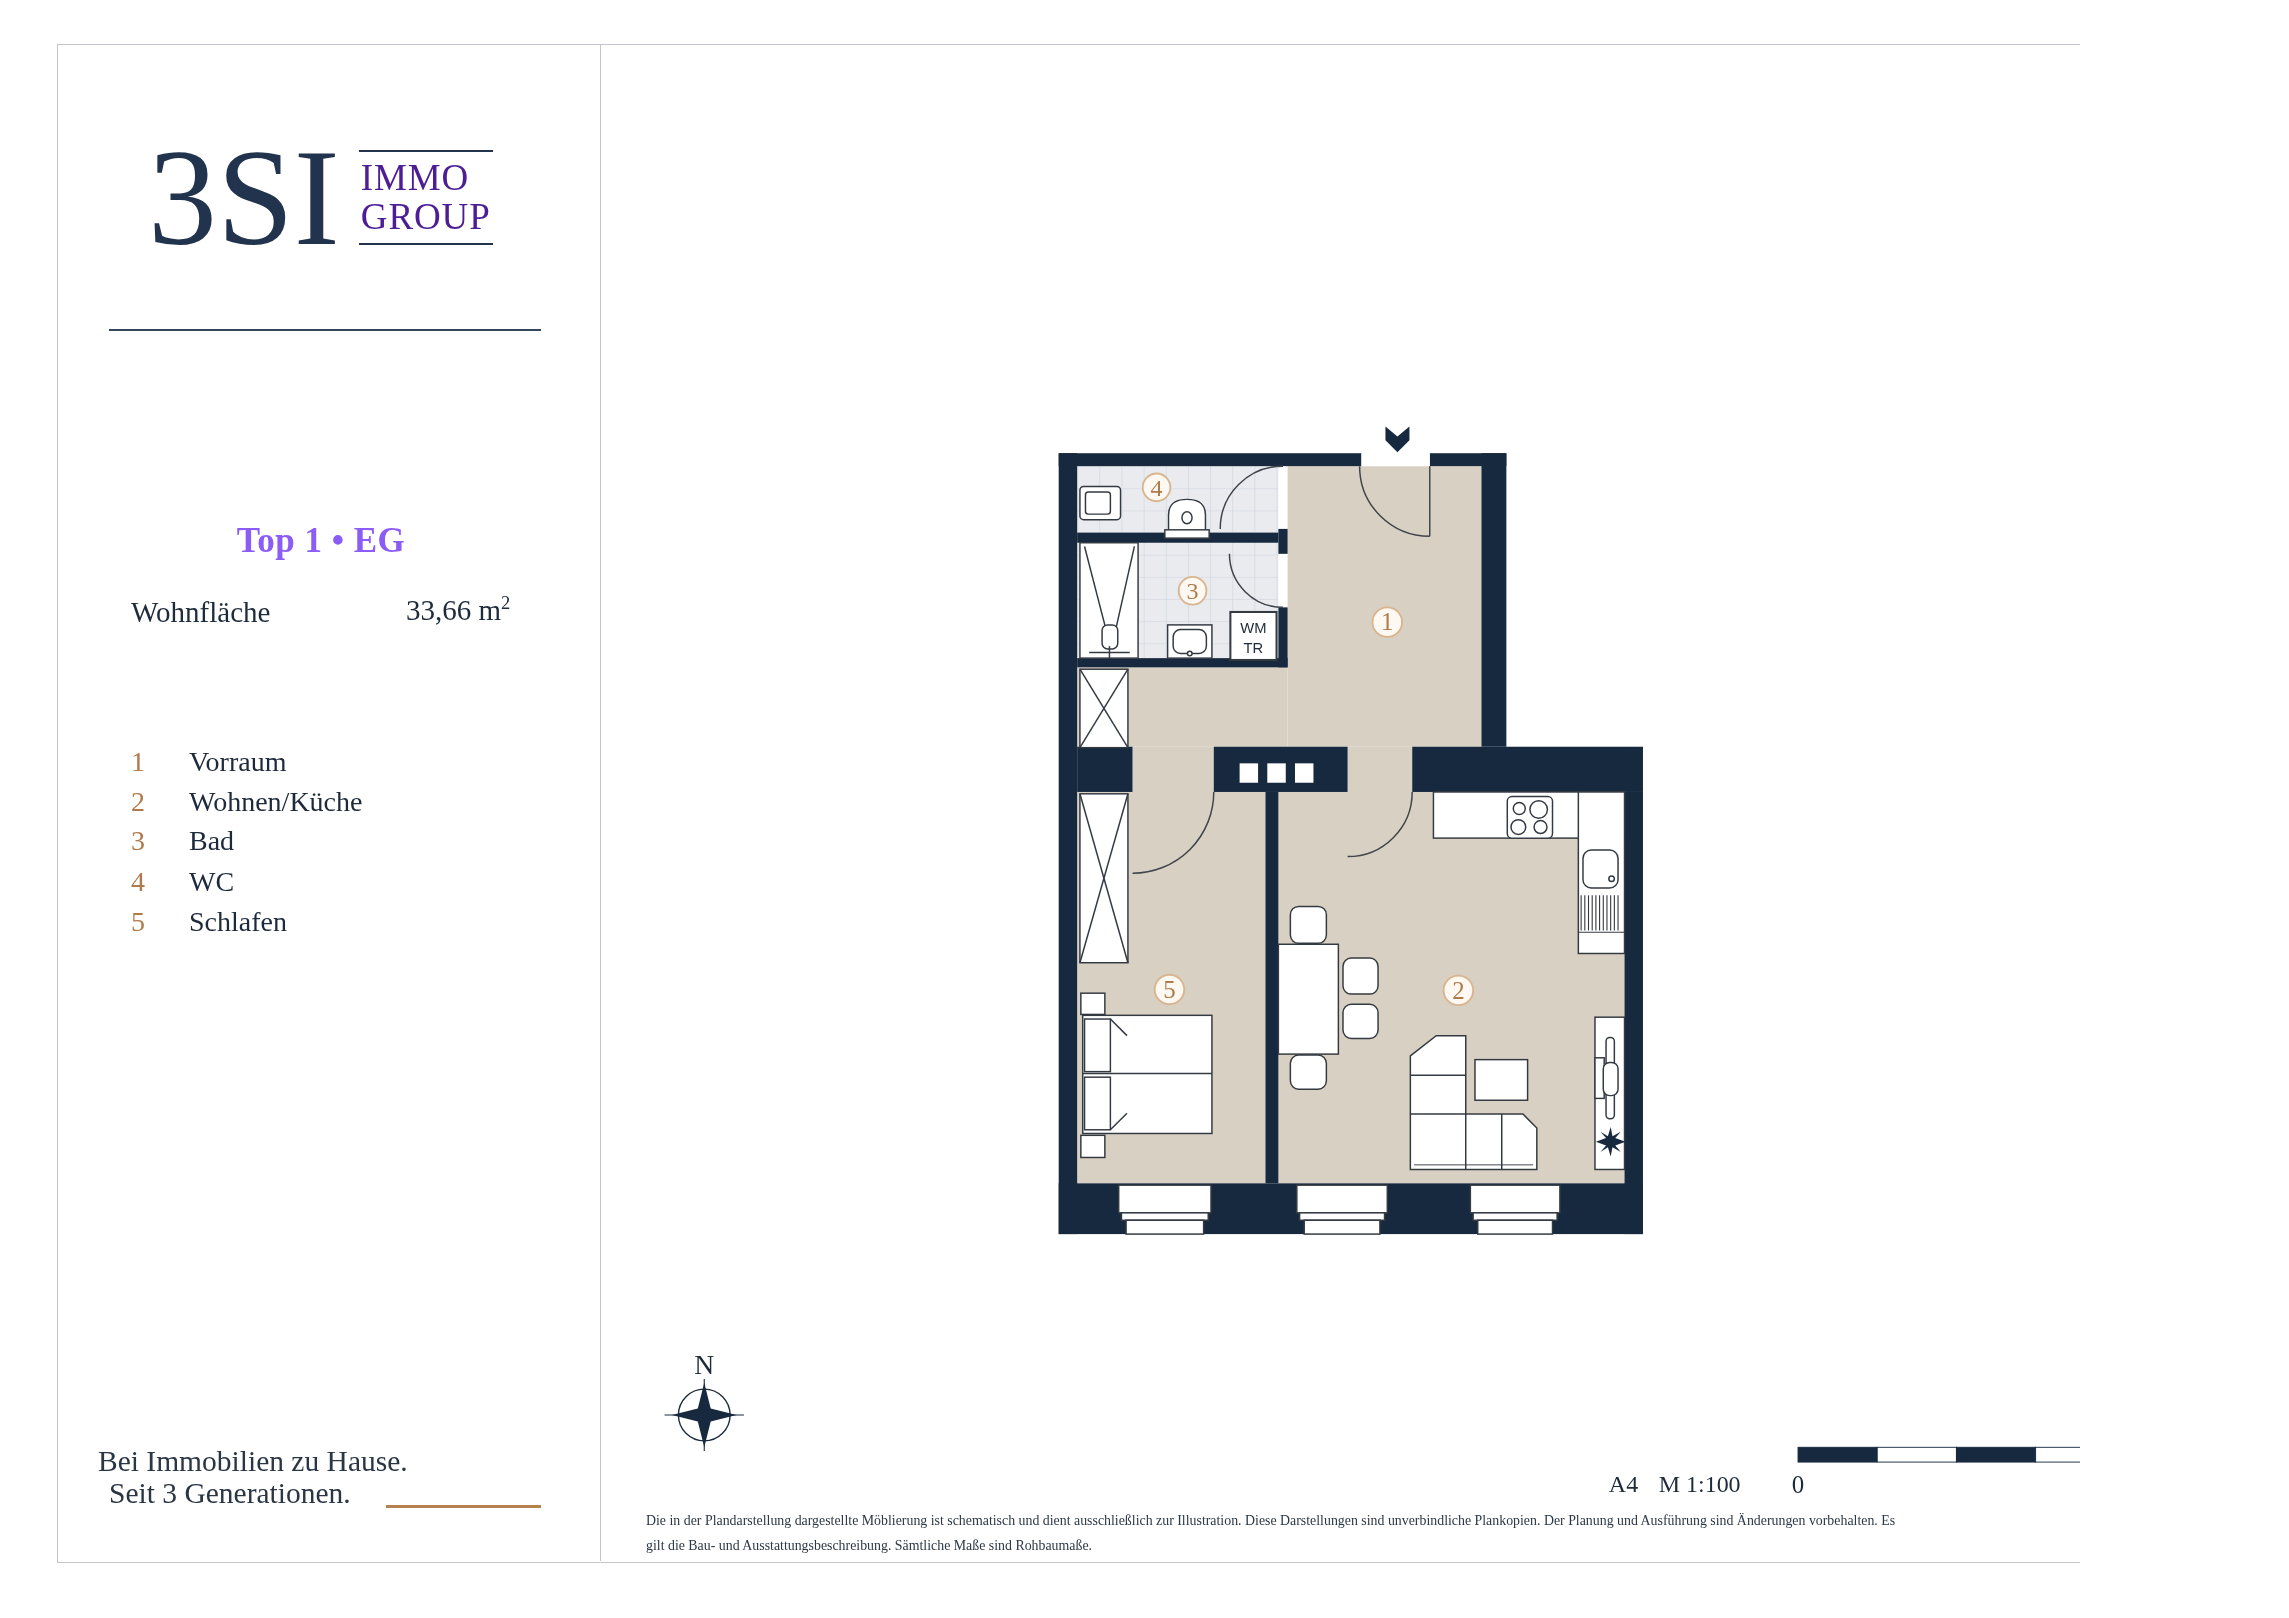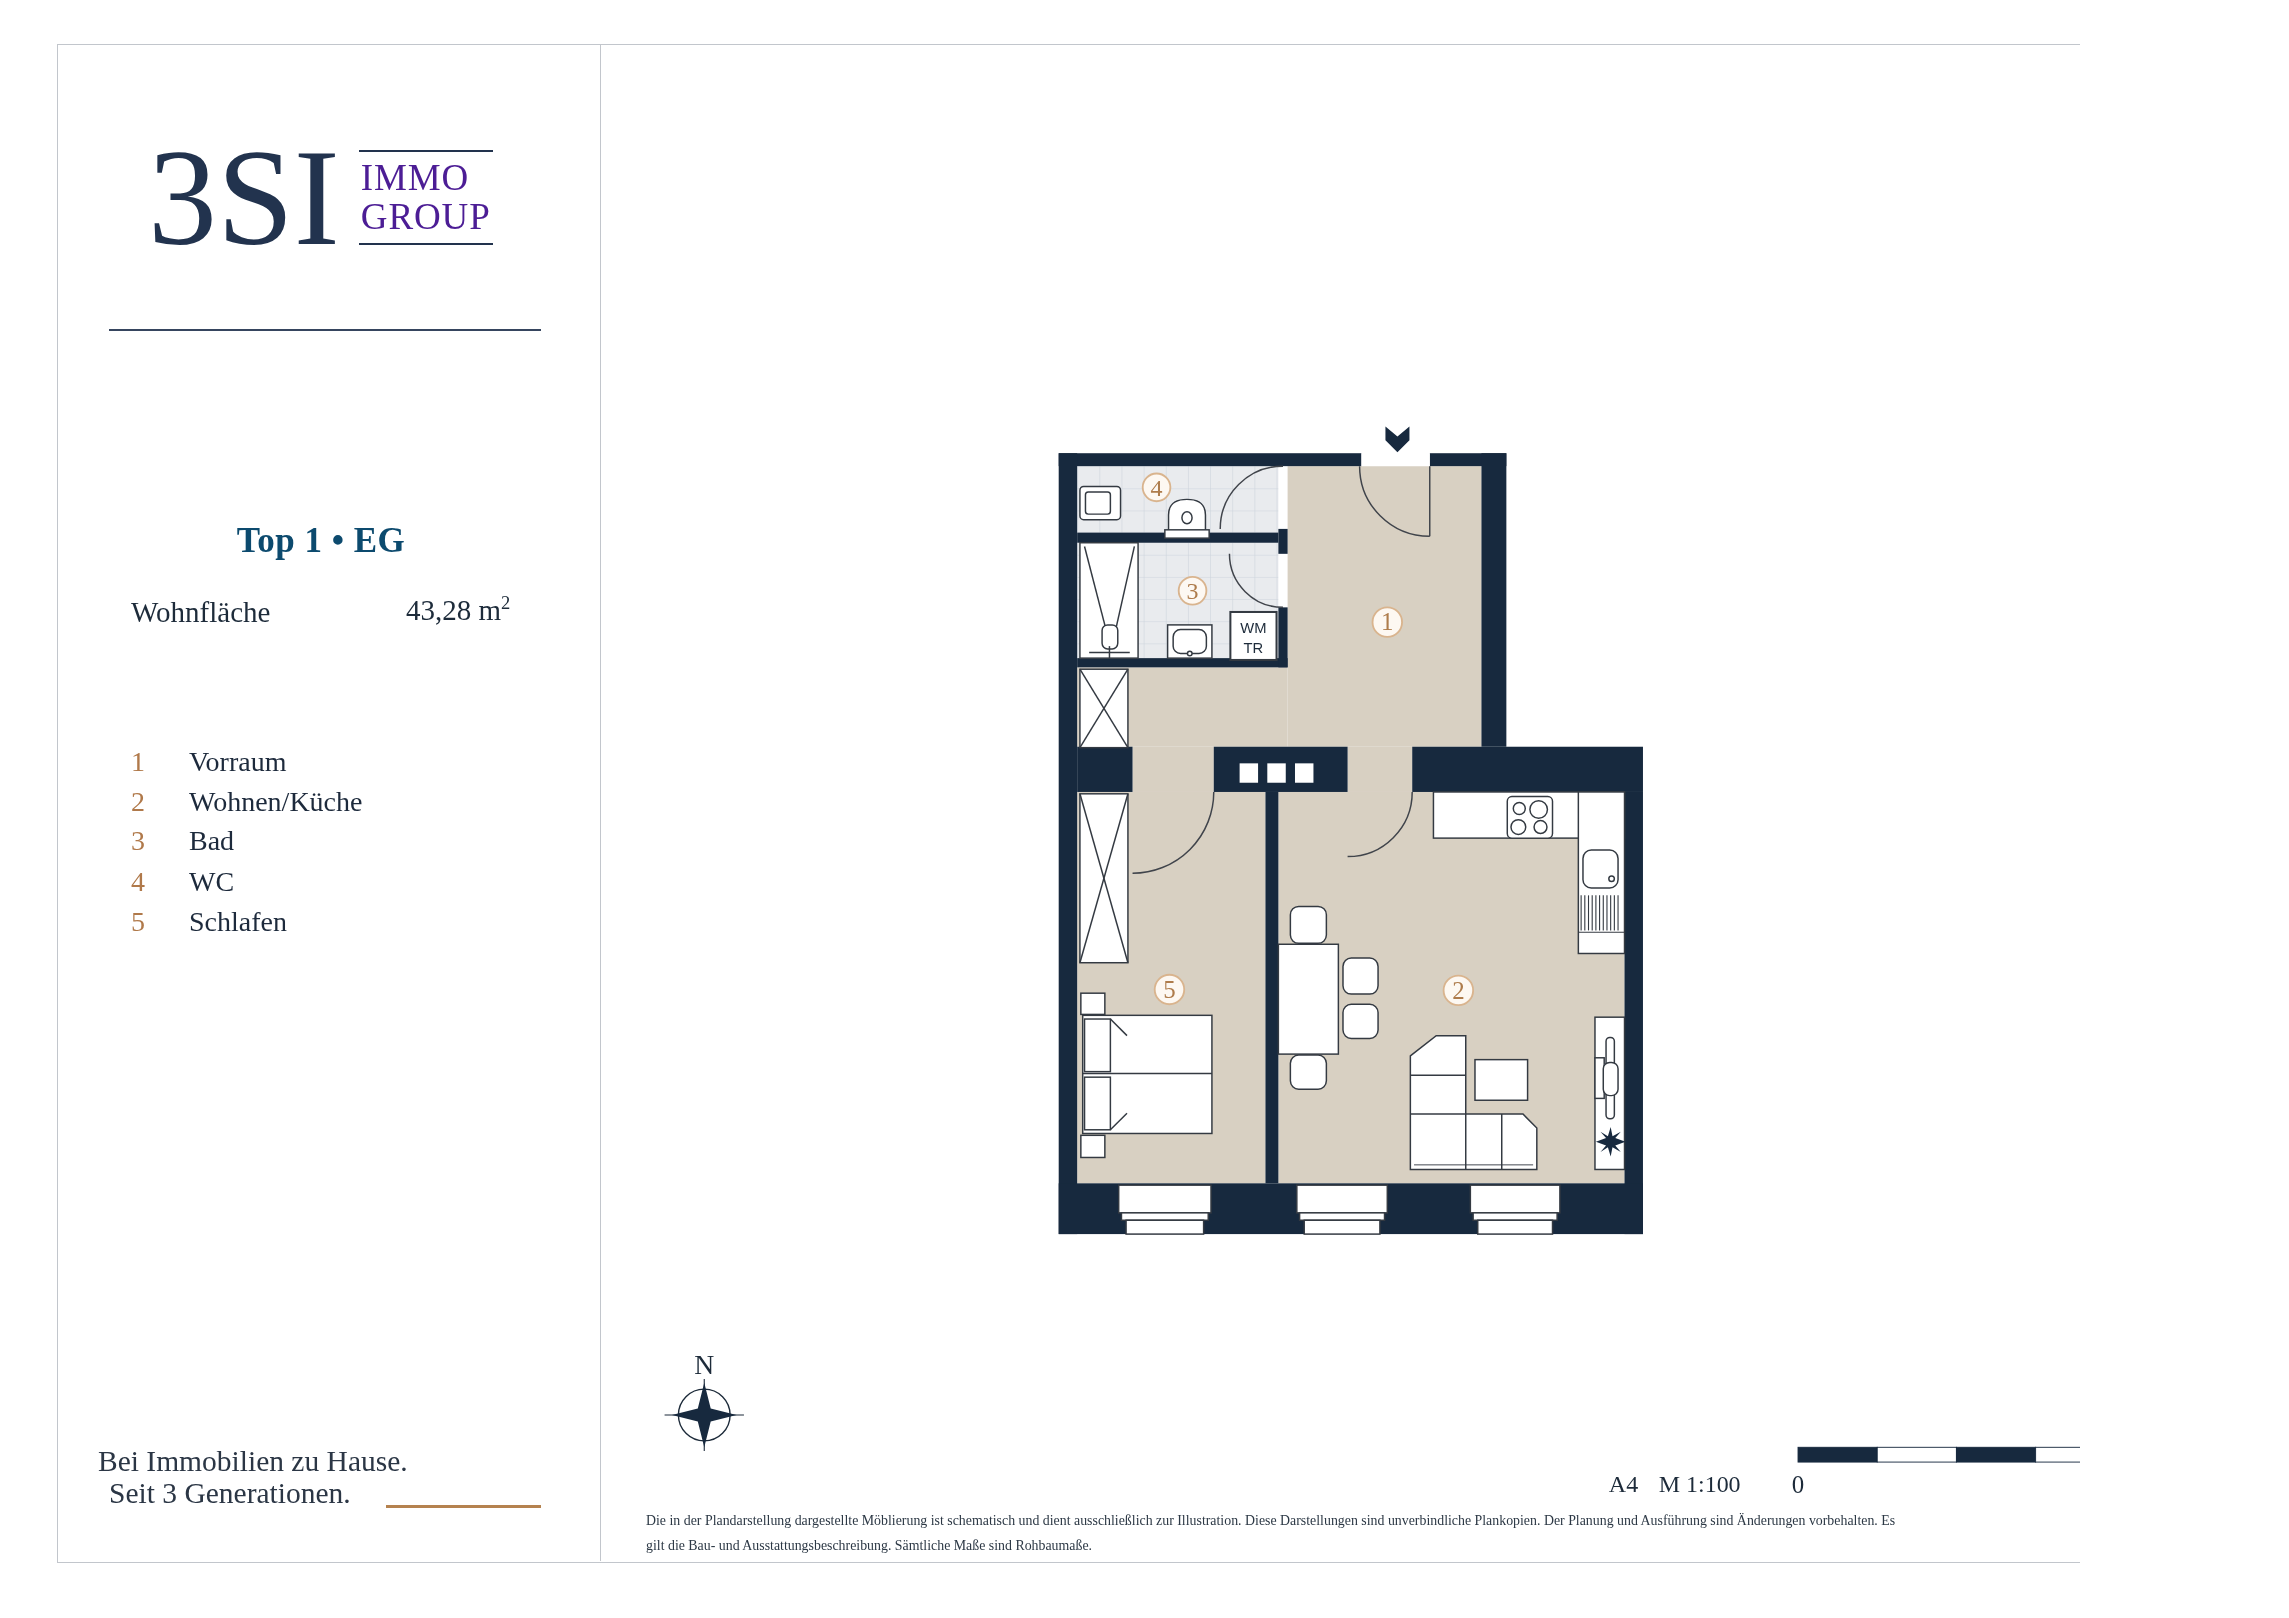--- a/index.html
+++ b/index.html
@@ -10,21 +10,21 @@
   .frame{left:57px;top:44px;width:2175px;height:1517px;border:0.9px solid #c2c6cc;}
   .vdivider{left:600px;top:44px;width:0.9px;height:1517px;background:#c2c6cc;}
   
   .logo-mark{left:148px;top:129px;font-size:138px;line-height:138px;color:#22334e;letter-spacing:0px;}
   .logo-sub{left:359px;top:150px;border-top:2.8px solid #22334e;border-bottom:2.8px solid #22334e;
             padding:5.5px 1.8px 7.4px 1.8px;font-size:37px;line-height:39px;letter-spacing:0.9px;color:#4c1d95;}
   .logo-divider{left:109px;top:329px;width:432px;height:1.8px;background:#36455f;}
   
   .addr{left:65px;top:388px;width:512px;text-align:center;font-size:36px;line-height:47px;color:#1d2a3c;}
   .unit{left:65px;top:521px;width:512px;text-align:center;font-size:35px;font-weight:600;
-        letter-spacing:0.5px;color:#0c4a6e;}
+        letter-spacing:0.5px;color:#8b5cf6;}
   .area-label{left:131px;top:596px;font-size:29px;}
   .area-value{left:406px;top:593px;font-size:29px;}
   .area-value sup{font-size:18.5px;}
   
   .room-row{height:40px;font-size:28px;line-height:31px;}
   .room-num{position:absolute;left:131px;color:#b0794a;}
   .room-label{position:absolute;left:189px;color:#1d2a3c;}
   
   .foot1{left:98px;top:1445px;font-size:29.5px;color:#2b3645;}
   .foot2{left:109px;top:1477px;font-size:29.5px;color:#2b3645;}
@@ -47,21 +47,21 @@
   <div class="abs logo-mark">3SI</div>
   <div class="abs logo-sub">
     <div>IMMO</div>
     <div>GROUP</div>
   </div>
   <div class="abs logo-divider"></div>
 
   <div class="abs unit">Top 1 • EG</div>
 
   <div class="abs area-label">Wohnfläche</div>
-  <div class="abs area-value"><span>43,28 m</span><sup>2</sup></div>
+  <div class="abs area-value"><span>33,66 m</span><sup>2</sup></div>
 
   <div class="abs" style="left:0;top:746px;">
     <div class="abs room-row" style="top:0px;">
         <span class="room-num">1</span>
         <span class="room-label">Vorraum</span>
       </div>
     <div class="abs room-row" style="top:40px;">
         <span class="room-num">2</span>
         <span class="room-label">Wohnen/Küche</span>
       </div>

